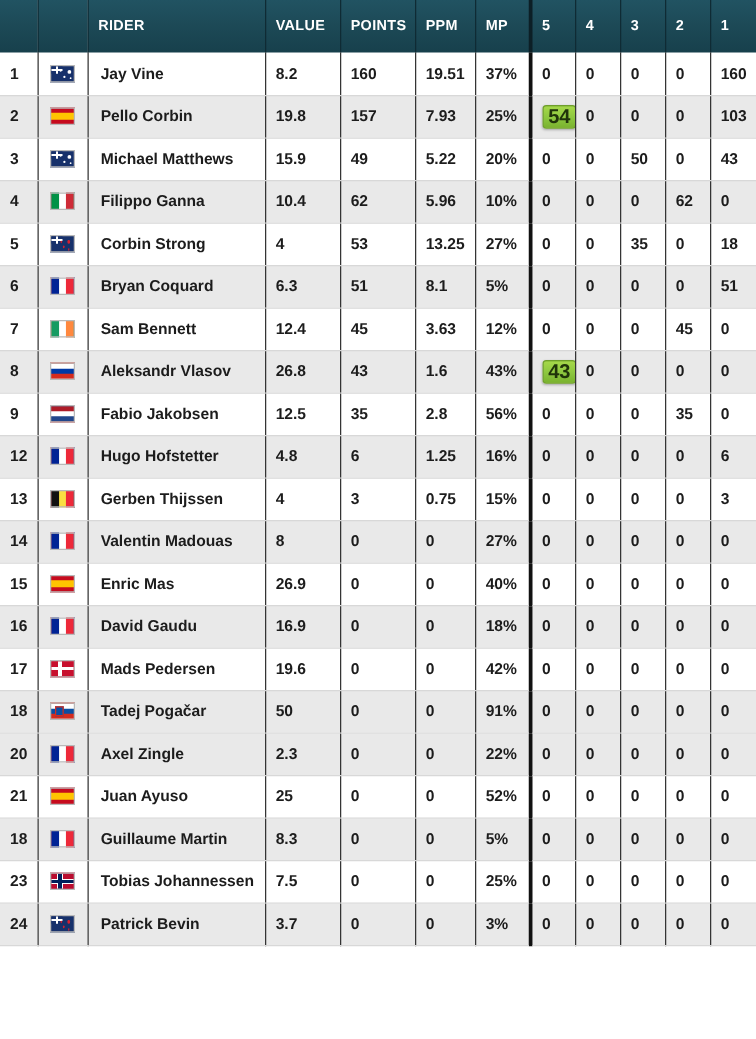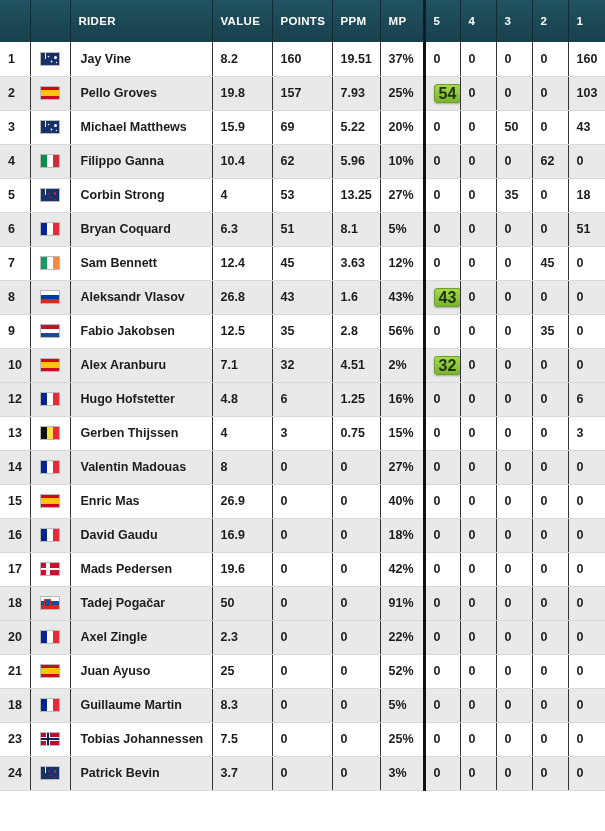--- a/index.html
+++ b/index.html
@@ -210,37 +210,37 @@
         <td class="">37%</td>
         <td class="thick-left">0</td>
         <td class="">0</td>
         <td class="">0</td>
         <td class="">0</td>
         <td class="">160</td>
       </tr>
       <tr class="data-row even">
         <td class="col-rank">2</td>
         <td class="col-flag"><span class="flag flag-ES"></span></td>
-        <td class="col-rider">Pello Groves</td>
+        <td class="col-rider">Pello Corbin</td>
         <td class="">19.8</td>
         <td class="">157</td>
         <td class="">7.93</td>
         <td class="">25%</td>
         <td class="thick-left"><span class="badge-green">54</span></td>
         <td class="">0</td>
         <td class="">0</td>
         <td class="">0</td>
         <td class="">103</td>
       </tr>
       <tr class="data-row odd">
         <td class="col-rank">3</td>
         <td class="col-flag"><span class="flag flag-AU"></span></td>
         <td class="col-rider">Michael Matthews</td>
         <td class="">15.9</td>
-        <td class="">69</td>
+        <td class="">49</td>
         <td class="">5.22</td>
         <td class="">20%</td>
         <td class="thick-left">0</td>
         <td class="">0</td>
         <td class="">50</td>
         <td class="">0</td>
         <td class="">43</td>
       </tr>
       <tr class="data-row even">
         <td class="col-rank">4</td>
@@ -320,34 +320,20 @@
         <td class="">35</td>
         <td class="">2.8</td>
         <td class="">56%</td>
         <td class="thick-left">0</td>
         <td class="">0</td>
         <td class="">0</td>
         <td class="">35</td>
         <td class="">0</td>
       </tr>
       <tr class="data-row even">
-        <td class="col-rank">10</td>
-        <td class="col-flag"><span class="flag flag-ES"></span></td>
-        <td class="col-rider">Alex Aranburu</td>
-        <td class="">7.1</td>
-        <td class="">32</td>
-        <td class="">4.51</td>
-        <td class="">2%</td>
-        <td class="thick-left"><span class="badge-green">32</span></td>
-        <td class="">0</td>
-        <td class="">0</td>
-        <td class="">0</td>
-        <td class="">0</td>
-      </tr>
-      <tr class="data-row even">
         <td class="col-rank">12</td>
         <td class="col-flag"><span class="flag flag-FR"></span></td>
         <td class="col-rider">Hugo Hofstetter</td>
         <td class="">4.8</td>
         <td class="">6</td>
         <td class="">1.25</td>
         <td class="">16%</td>
         <td class="thick-left">0</td>
         <td class="">0</td>
         <td class="">0</td>

